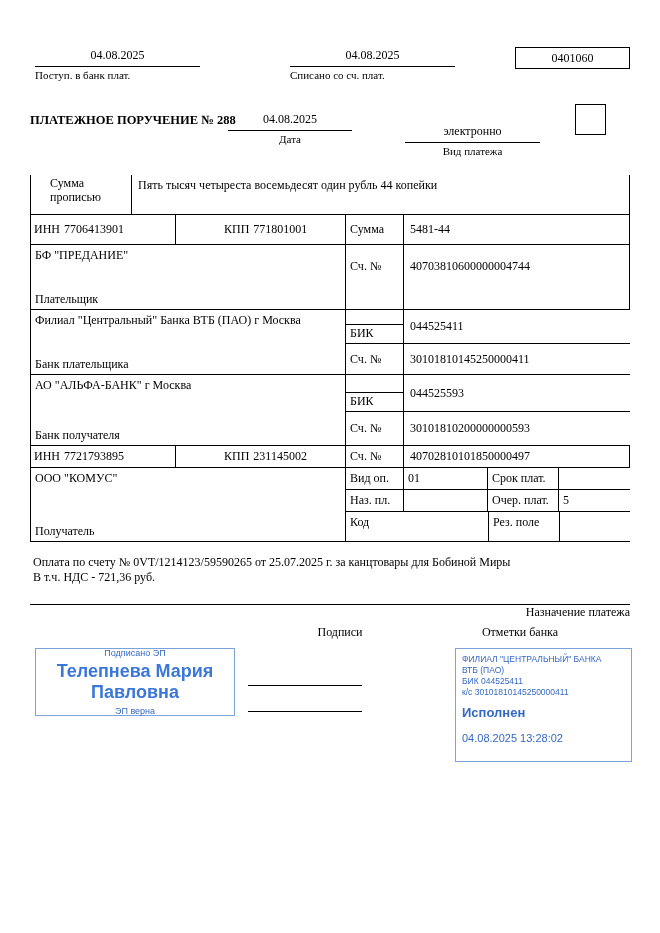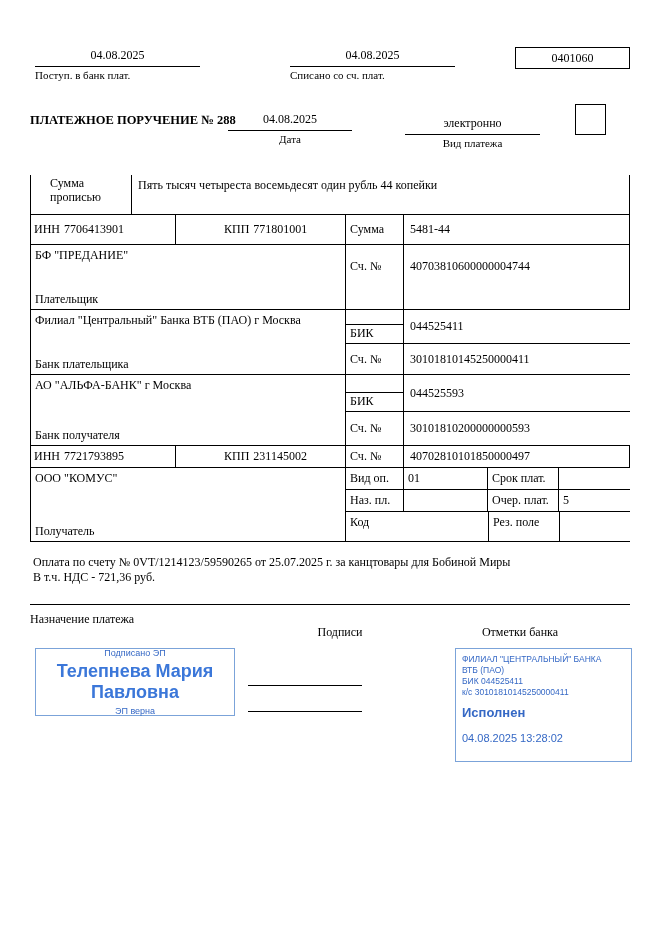--- a/index.html
+++ b/index.html
@@ -47,21 +47,21 @@
   .pgrid { flex:1; display:flex; flex-direction:column; }
   .pgrow { display:flex; border-bottom:1px solid #000; height:22px; }
   .pgrow.last { border-bottom:none; flex:1; }
   .pg58 { width:58px; } .pg84 { width:84px; } .pg71 { width:71px; } .pg143 { width:143px; }
   .pgc { border-right:1px solid #000; display:flex; align-items:center; padding-left:4px; }
   .pgc.flex { flex:1; }
   .pgc.top { align-items:flex-start; padding-top:3px; }
 
   
   .purposebox { border-bottom:1px solid #000; height:53px; padding:3px 3px; line-height:1.25; }
-  .purposelabel { margin-top:7px; }
+  .purposelabel { margin-top:0;text-align:right; }
 
   
   .sigstamp {
     border:1px solid var(--stamp-border,#7ba3d9);
     display:flex; flex-direction:column; align-items:center; justify-content:center;
     gap:3px; text-align:center; color:var(--stamp-text,#3568c5);
     font-family:"Liberation Sans", sans-serif;
   }
   .sigstamp .small { font-size:9px; }
   .sigstamp .name { font-size:18px; font-weight:bold; color:var(--name-blue,#3b77d9); }
@@ -93,21 +93,21 @@
 
   <div class="abs codebox" style="left:515px; top:47px; width:115px; height:22px">0401060</div>
 
   <div class="abs doctitle" style="left:30px; top:113px">ПЛАТЕЖНОЕ ПОРУЧЕНИЕ № 288</div>
 
   <div class="abs" style="left:228px; top:112px; width:124px">
     <div class="uval">04.08.2025</div>
     <div class="flab center">Дата</div>
   </div>
 
-  <div class="abs" style="left:405px; top:116px; width:135px">
+  <div class="abs" style="left:405px; top:124px; width:135px">
     <div class="uval">электронно</div>
     <div class="flab center">Вид платежа</div>
   </div>
 
   <div class="abs emptybox" style="left:575px; top:104px; width:31px; height:31px"></div>
 
   <div class="abs ptable" style="left:30px; top:175px; width:600px">
 
     <div class="prow amountrow">
       <div class="cell awlabel">Сумма прописью</div>

